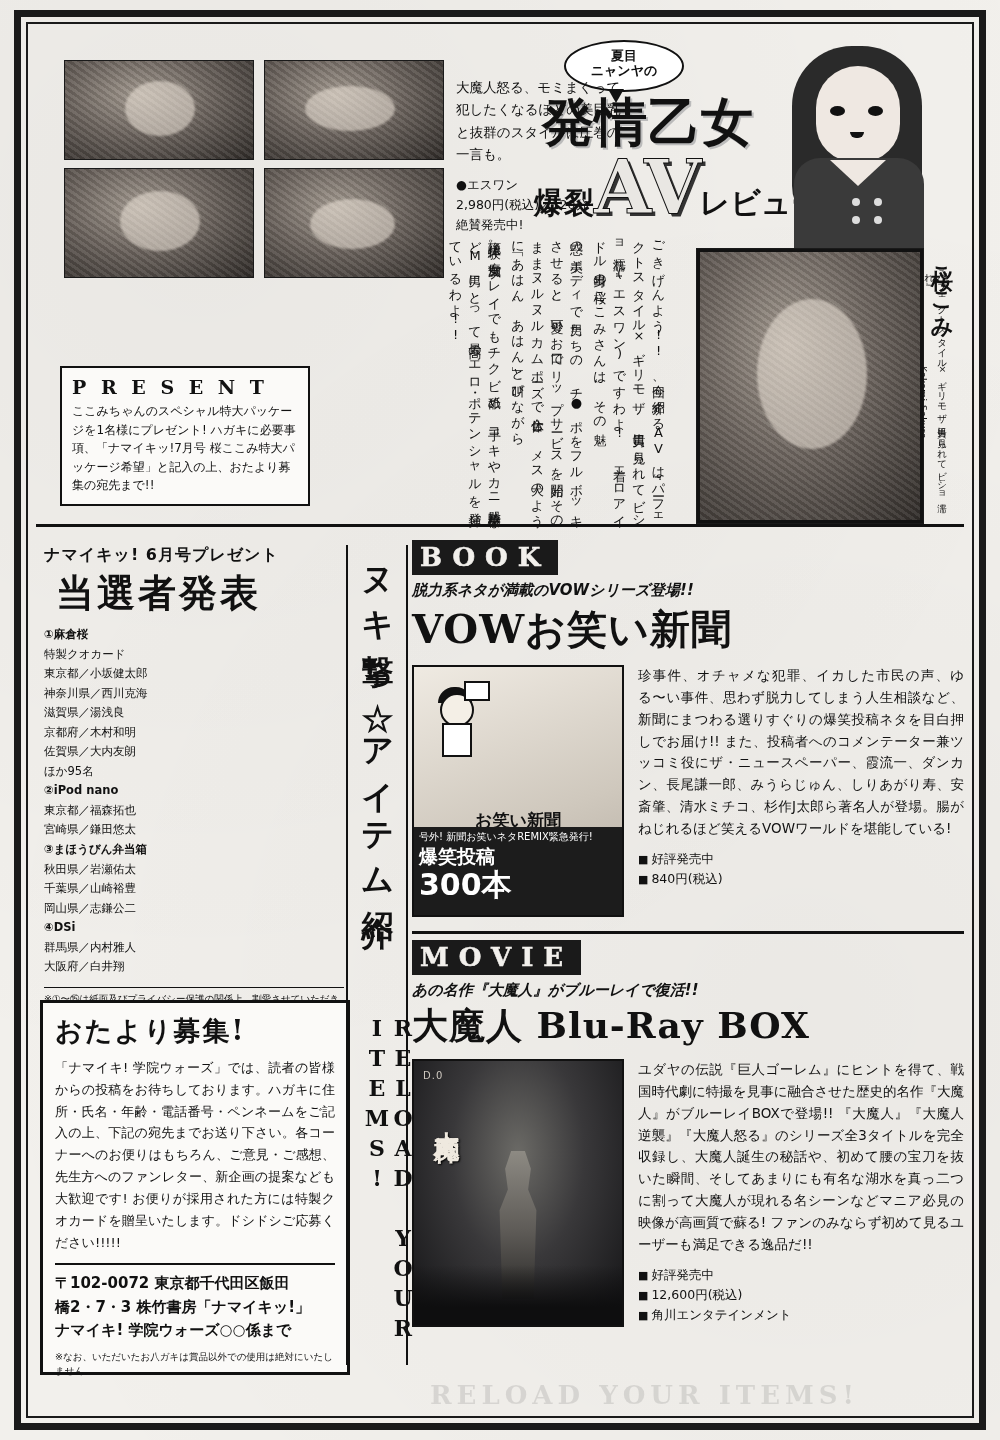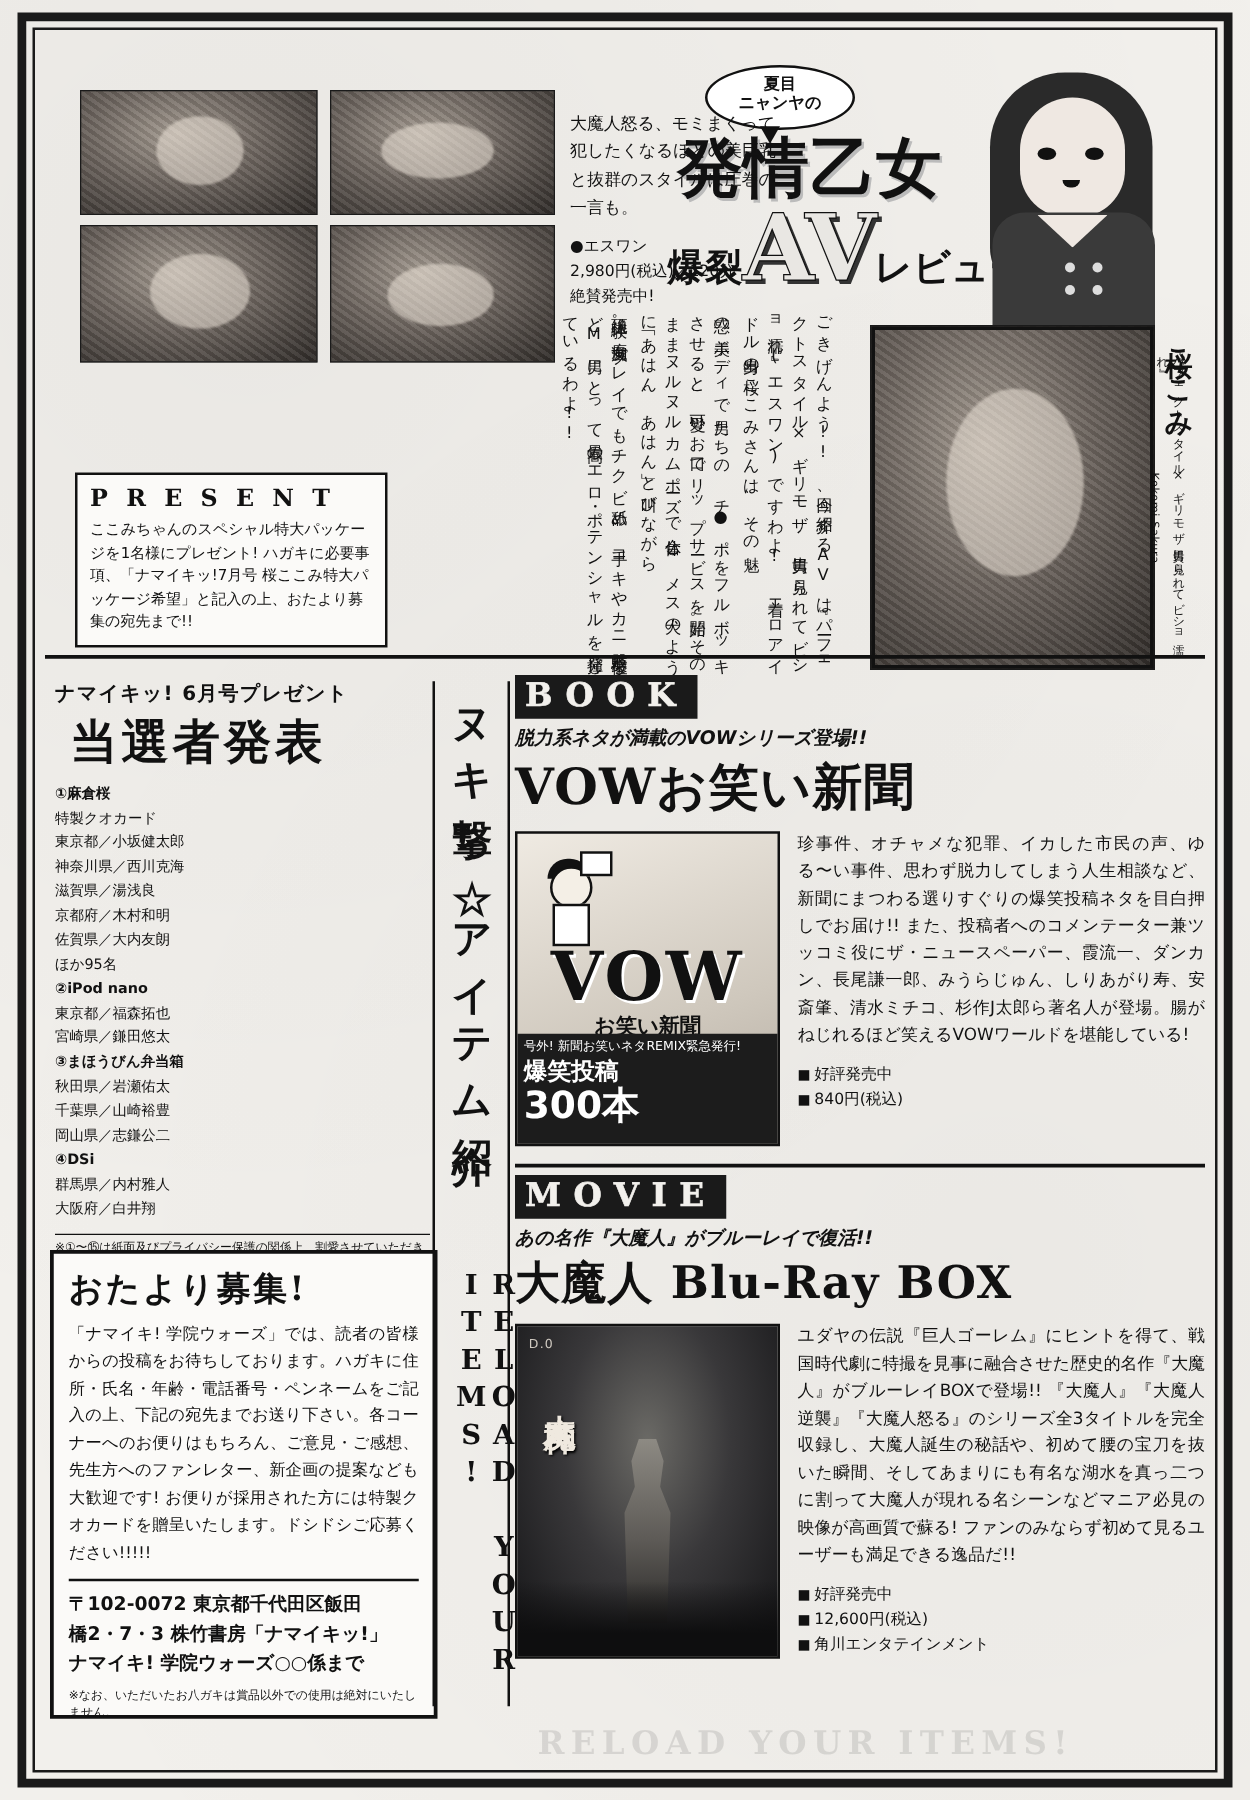--- a/index.html
+++ b/index.html
@@ -40,21 +40,21 @@
     writing-mode: vertical-rl;
     text-orientation: upright;
   }
   .vertical-jp-mixed {
     writing-mode: vertical-rl;
   }
 
   
   #av-section {
     position: absolute;
-    left: 36px; top: 48px; width: 928px; height: 500px;
+    left: 36px; top: 36px; width: 928px; height: 500px;
     box-sizing: border-box;
   }
   #av-title-block {
     position: absolute;
     right: 10px; top: 4px; width: 420px; height: 210px;
   }
   .bubble {
     position: absolute;
     left: 30px; top: 0px;
     width: 120px; height: 52px;
@@ -536,21 +536,20 @@
       <div class="sect-lead">脱力系ネタが満載のVOWシリーズ登場!!</div>
       <div class="sect-title">VOWお笑い新聞</div>
       <div class="item-row">
         <div class="item-cover" id="vow-cover">
           <div class="vow-chara">
             <div class="hairc"></div>
               <div class="head"></div>
               <div class="torso"></div>
               <div class="flag"></div>
           </div>
-          <div class="vow-logo">VOW</div>
           <div class="vow-sub">お笑い新聞</div>
           <div class="vow-sub2">VOW IN THE NEWSPAPER</div>
           <div class="vow-band">
             <div class="l1">号外! 新聞お笑いネタREMIX緊急発行!</div>
             <div class="l2">爆笑投稿</div>
             <div class="l3">300本</div>
           </div>
         </div>
         <div style="flex:1">
           <div class="item-body">珍事件、オチャメな犯罪、イカした市民の声、ゆる〜い事件、思わず脱力してしまう人生相談など、新聞にまつわる選りすぐりの爆笑投稿ネタを目白押しでお届け!! また、投稿者へのコメンテーター兼ツッコミ役にザ・ニュースペーパー、霞流一、ダンカン、長尾謙一郎、みうらじゅん、しりあがり寿、安斎肇、清水ミチコ、杉作J太郎ら著名人が登場。腸がねじれるほど笑えるVOWワールドを堪能している!</div>

